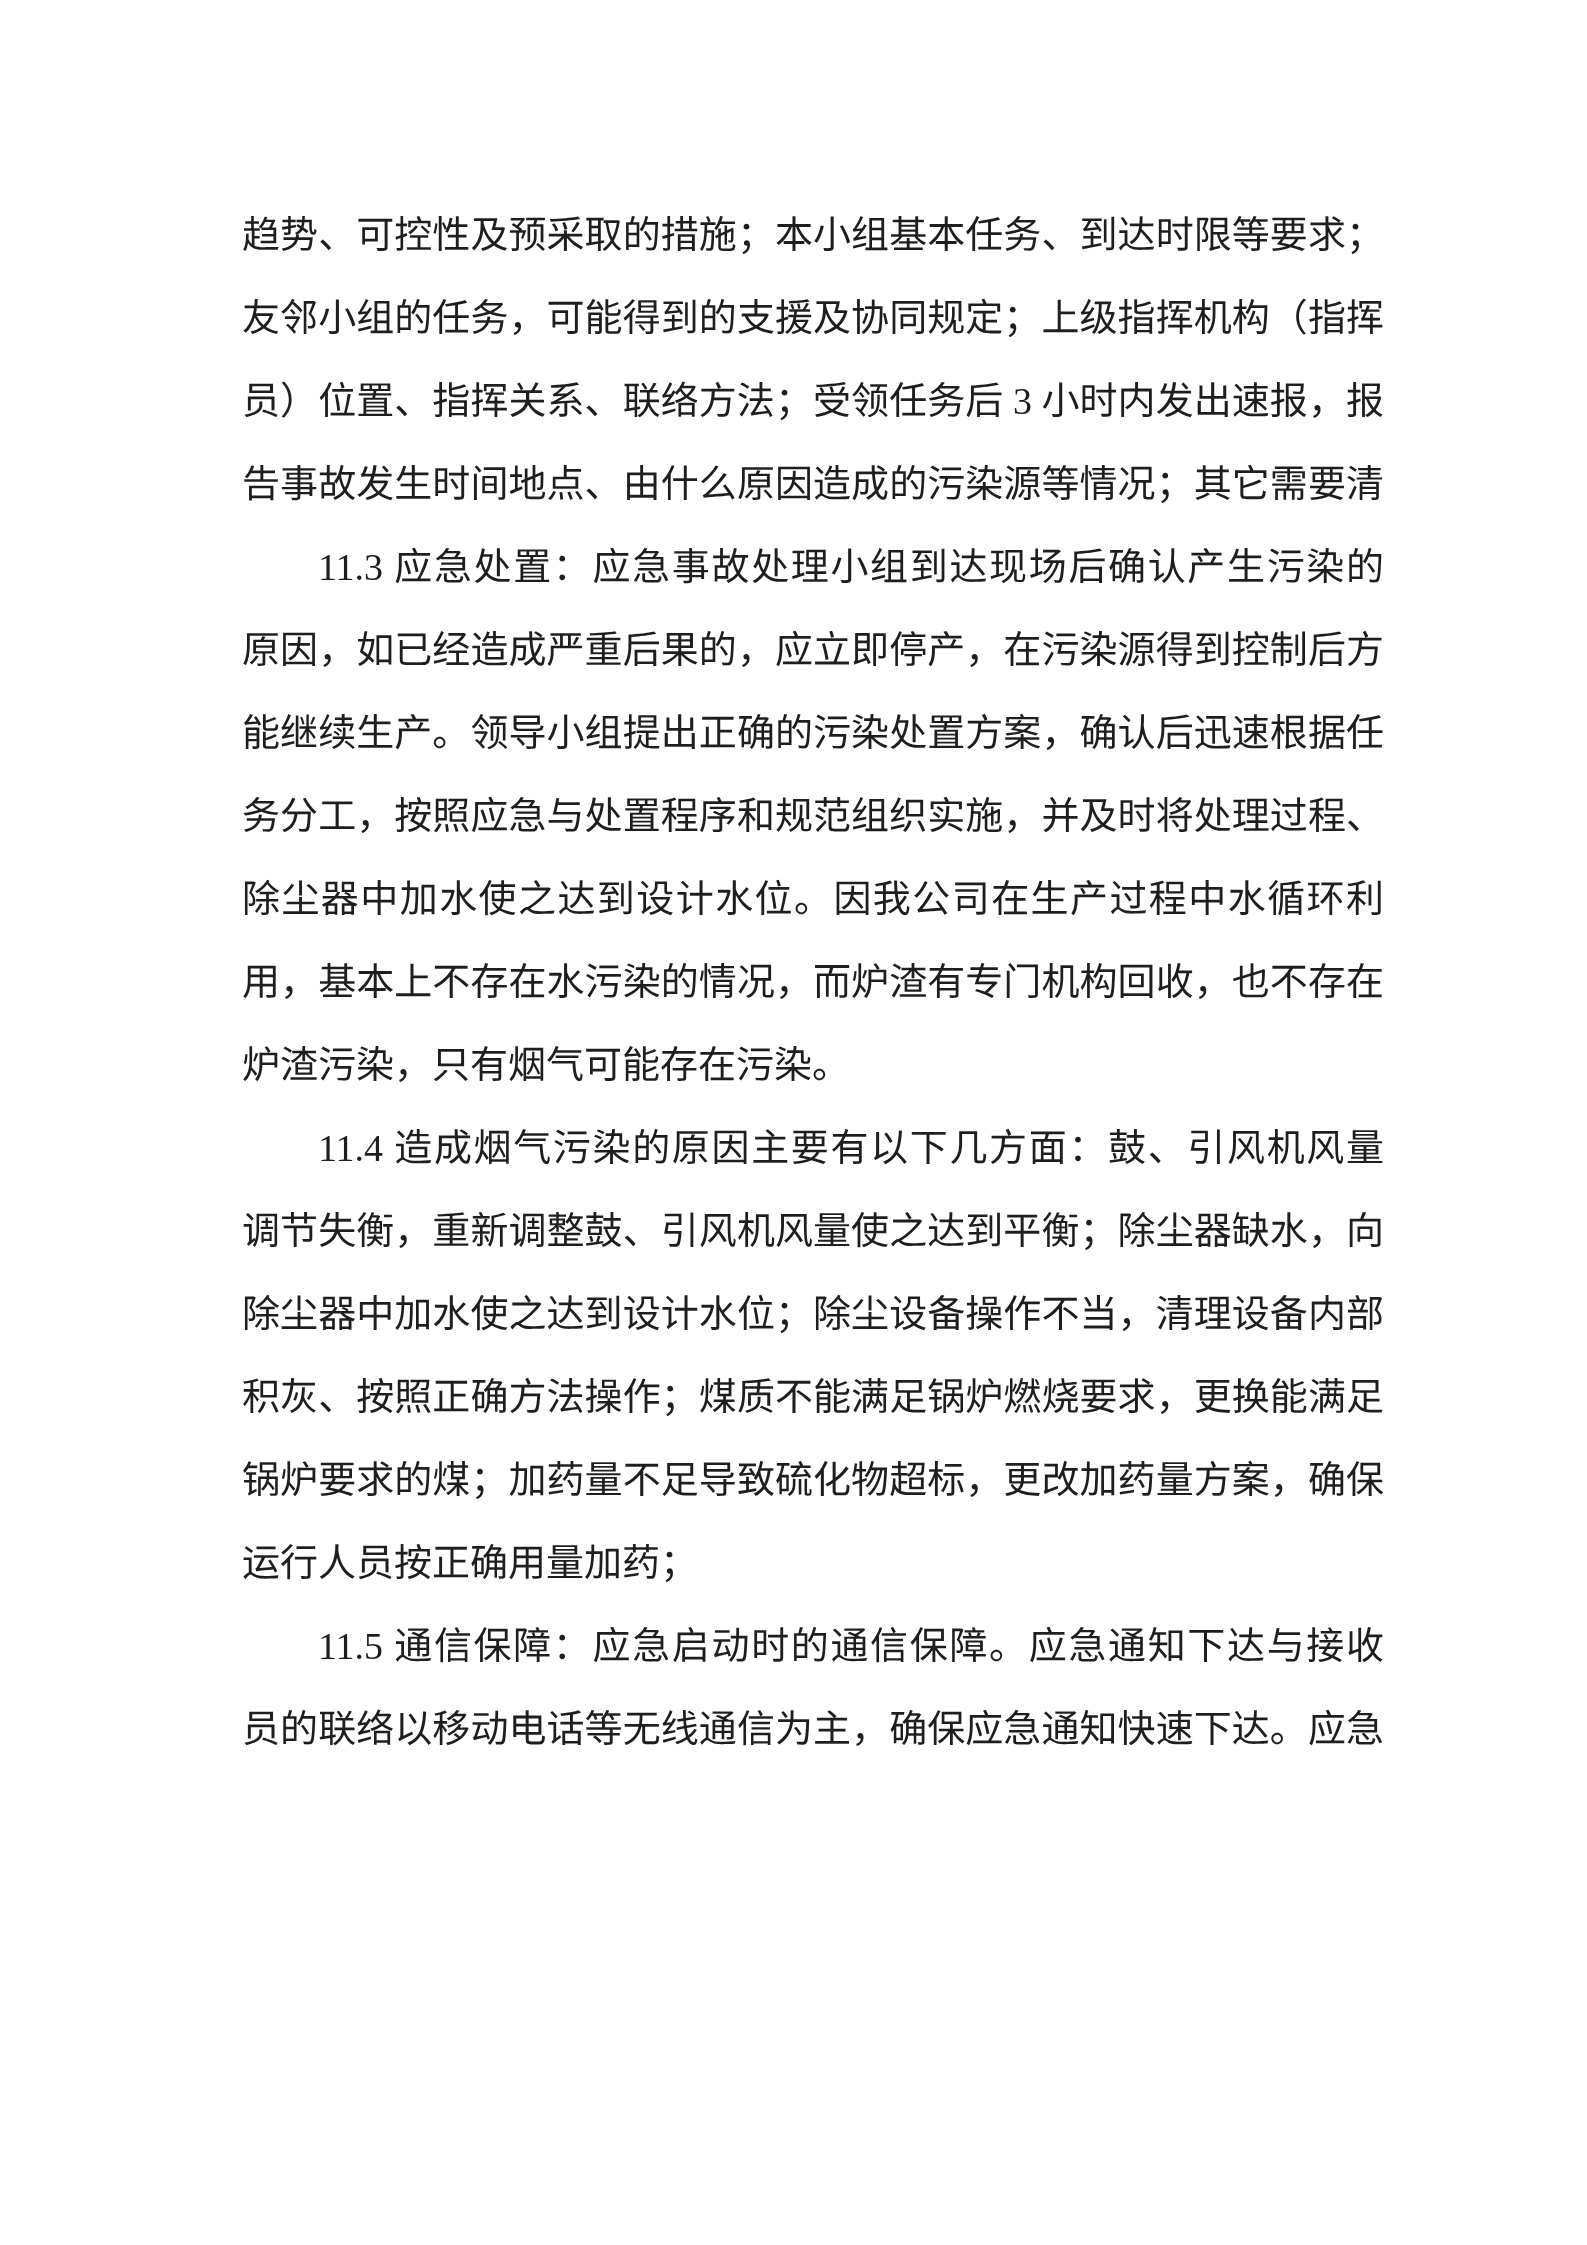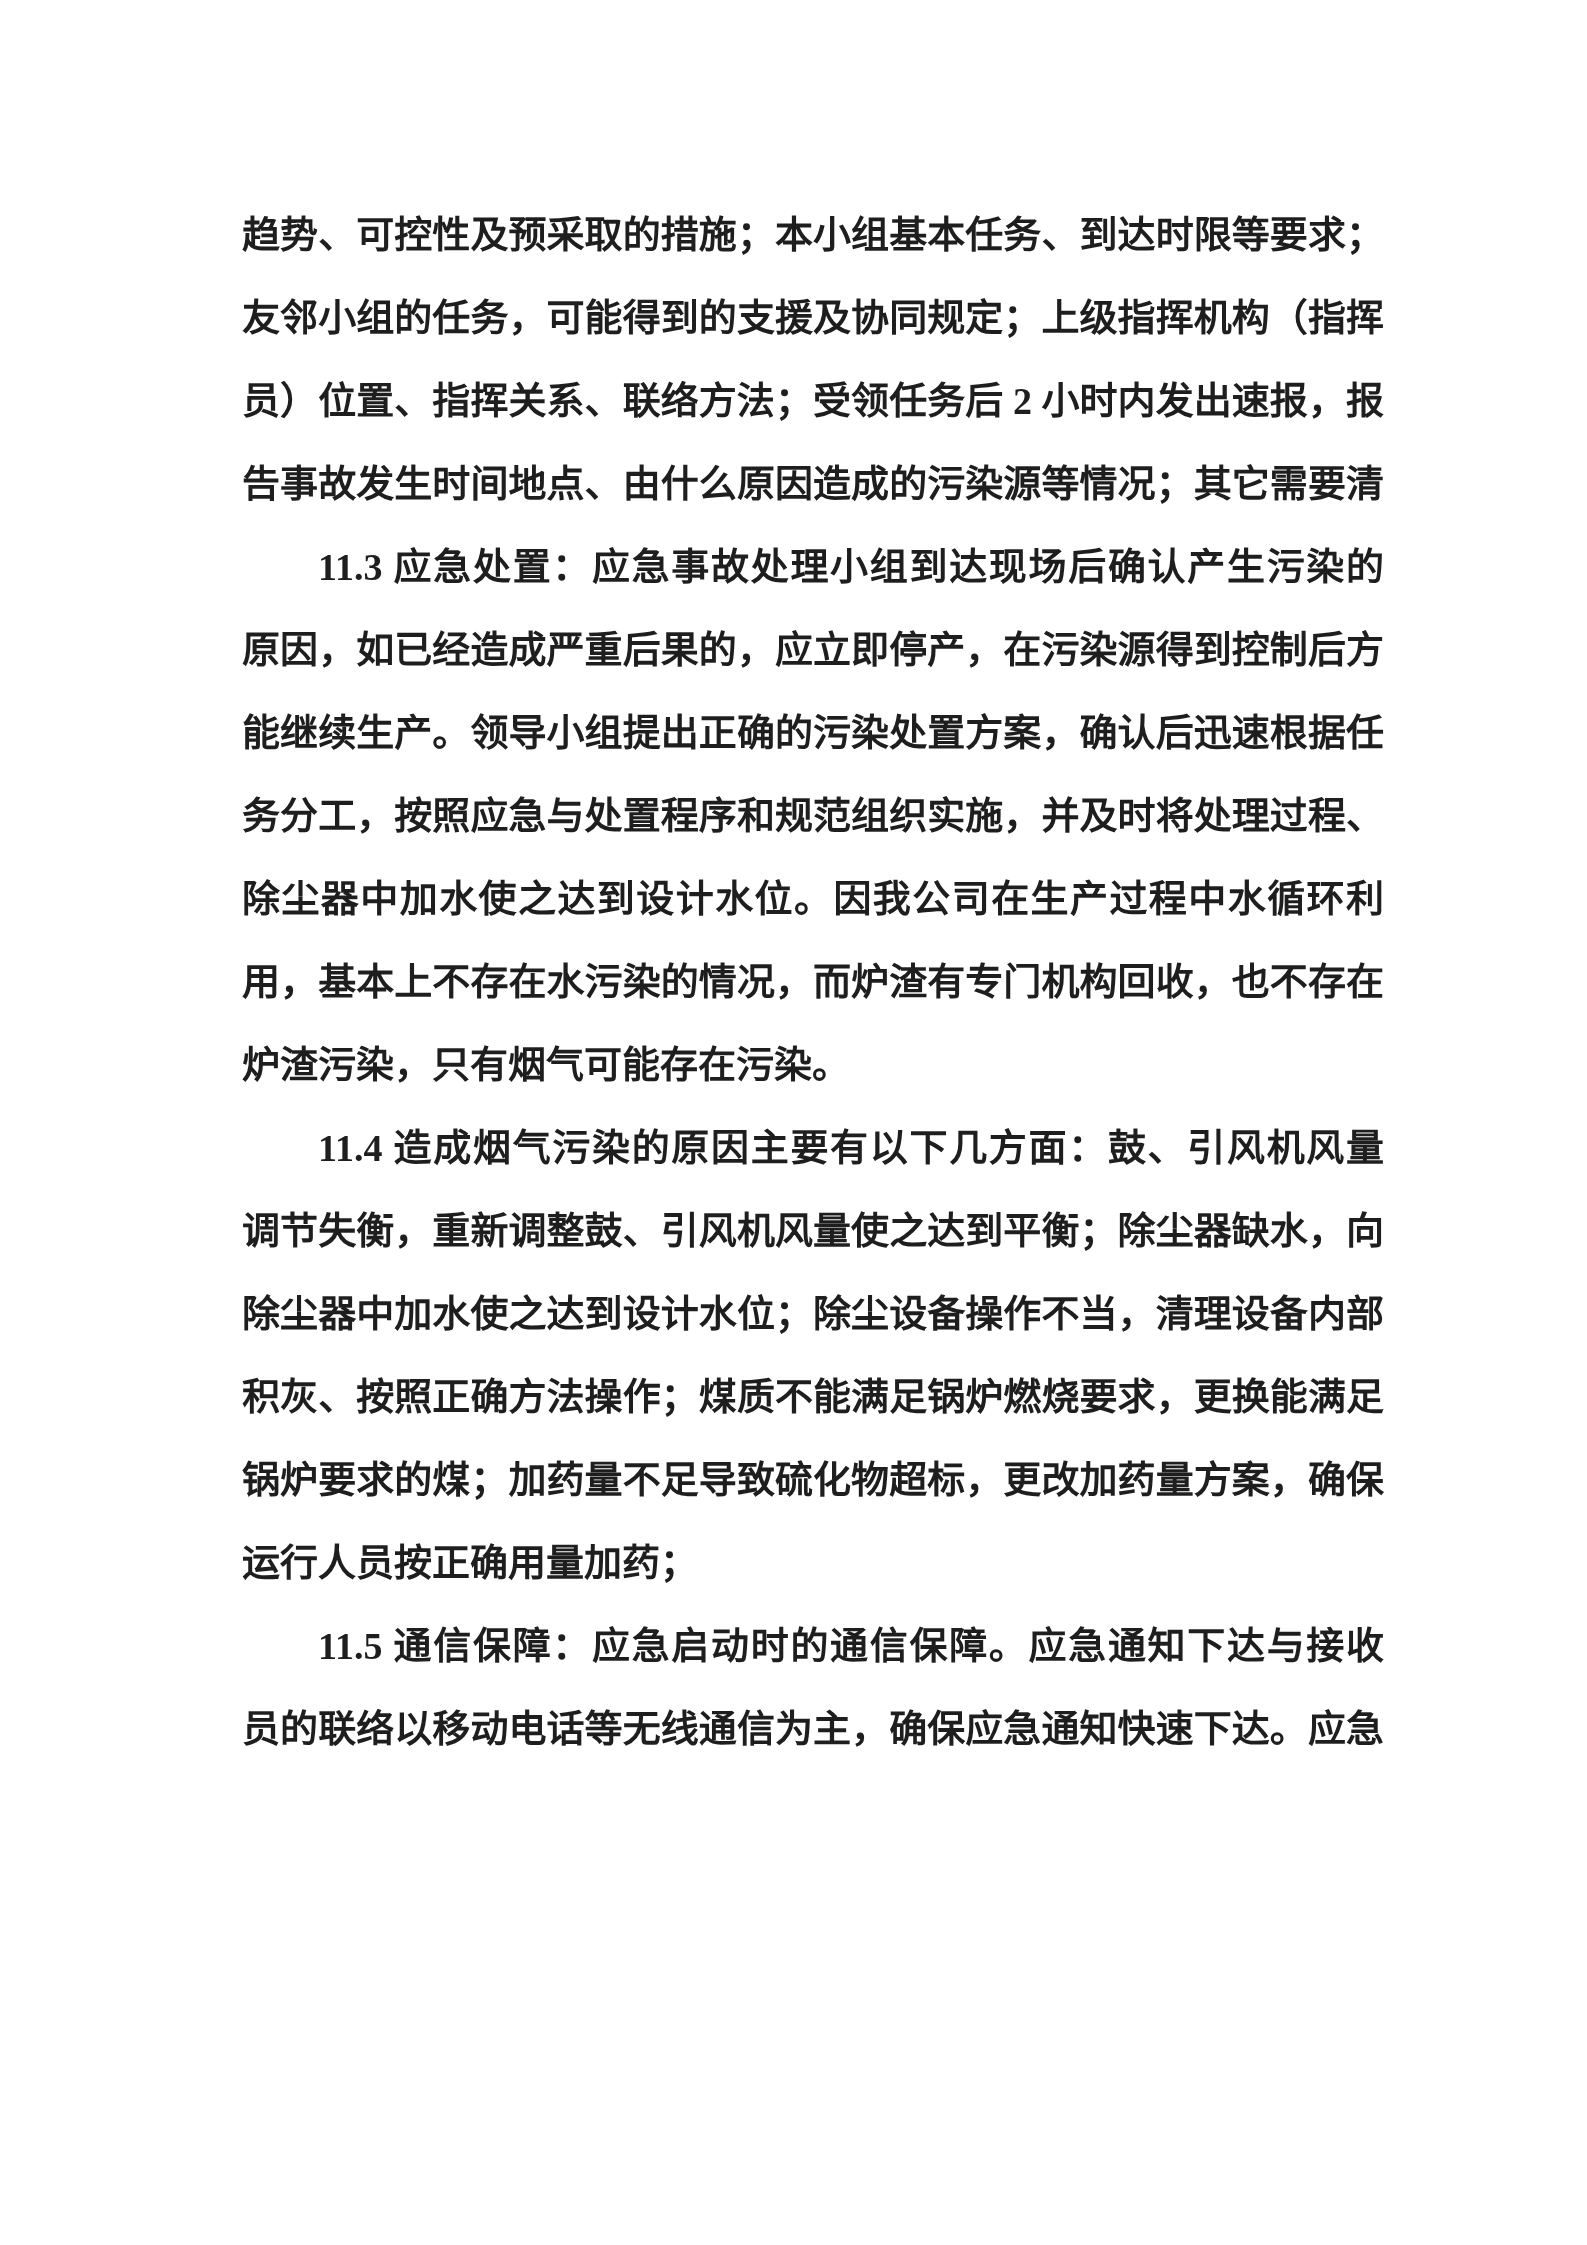--- a/index.html
+++ b/index.html
@@ -7,21 +7,20 @@
     padding: 0;
     background: #ffffff;
   }
   .page {
     position: relative;
     width: 1587px;
     height: 2245px;
     background: #ffffff;
     overflow: hidden;
     font-family: "Liberation Serif", "DejaVu Serif", serif;
-    font-weight: bold;
   }
   .doc-body {
     position: absolute;
     left: 242px;
     top: 194px;
     width: 1142px;
     font-size: 38px;
     line-height: 83px;
     color: #1e1e1e;
   }
@@ -43,21 +42,21 @@
   }
 </style>
 </head>
 <body>
 
 <div class="page">
   <div class="doc-body">
       <div class="para">
         <div class="line first">趋势、可控性及预采取的措施；本小组基本任务、到达时限等要求；</div>
         <div class="line">友邻小组的任务，可能得到的支援及协同规定；上级指挥机构（指挥</div>
-        <div class="line">员）位置、指挥关系、联络方法；受领任务后 2 小时内发出速报，报</div>
+        <div class="line">员）位置、指挥关系、联络方法；受领任务后 3 小时内发出速报，报</div>
         <div class="line">告事故发生时间地点、由什么原因造成的污染源等情况；其它需要清</div>
       </div>
       <div class="para indent">
         <div class="line first">11.3 应急处置：应急事故处理小组到达现场后确认产生污染的</div>
         <div class="line">原因，如已经造成严重后果的，应立即停产，在污染源得到控制后方</div>
         <div class="line">能继续生产。领导小组提出正确的污染处置方案，确认后迅速根据任</div>
         <div class="line">务分工，按照应急与处置程序和规范组织实施，并及时将处理过程、</div>
         <div class="line">除尘器中加水使之达到设计水位。因我公司在生产过程中水循环利</div>
         <div class="line">用，基本上不存在水污染的情况，而炉渣有专门机构回收，也不存在</div>
         <div class="line last">炉渣污染，只有烟气可能存在污染。</div>

